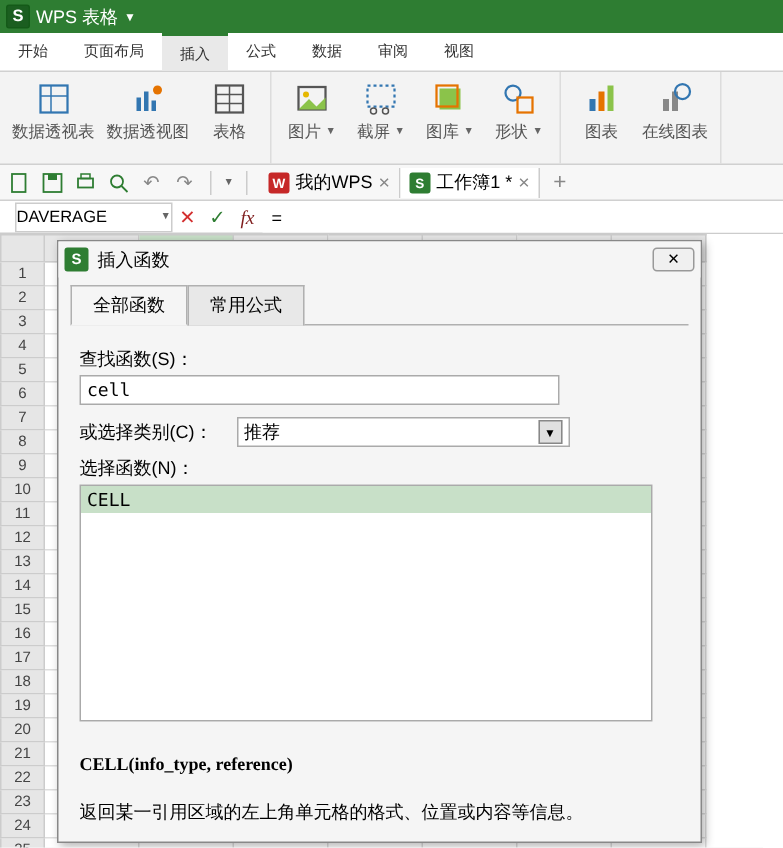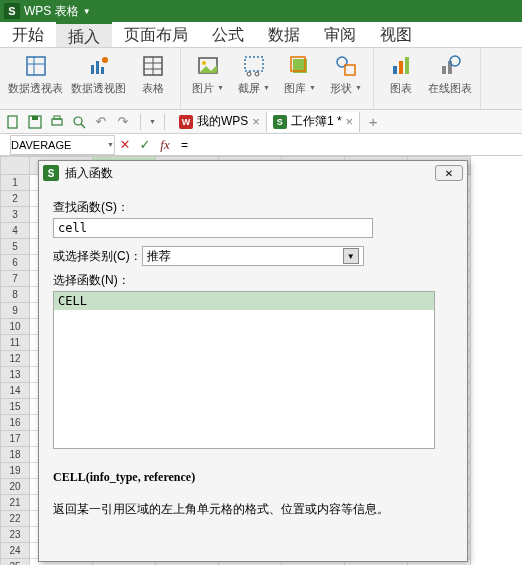--- a/index.html
+++ b/index.html
@@ -11,21 +11,21 @@
   }
 
   
   .titlebar { height: 22px; background: #2e7d32; color: #fff; display: flex; align-items:center; padding-left:4px; }
   .titlebar .s-logo { width:16px;height:16px;background:#1b5e20;border:1px solid #145a18;display:flex;align-items:center;justify-content:center;font-weight:bold;font-size:11px;color:#fff;border-radius:2px;margin-right:4px;}
   .titlebar span.t { font-size:12px; }
   .titlebar .drop { margin-left:4px; font-size: 8px; }
 
   
   .menutabs { height:26px; background:#fff; display:flex; border-bottom:1px solid #d0d0d0;}
-  .menutabs .m { padding:0 12px; line-height:26px; font-size:16px; color:#333;}
+  .menutabs .m { padding:0 12px; line-height:26px; font-size:10px; color:#333;}
   .menutabs .m.active { background:#e9e9e9; border-top:2px solid #2e7d32;}
   
   
   .ribbon { height:62px; background:#f3f3f3; display:flex; border-bottom:1px solid #d0d0d0;}
   .rgroup { display:flex; flex-direction:row; border-right:1px solid #dcdcdc; padding:2px 4px 2px 4px;}
   .rbtn { display:flex; flex-direction:column; align-items:center; justify-content:flex-start; padding:2px 4px; min-width:46px; color:#555;}
   .rbtn .ico { width:22px;height:22px; margin:3px 0 3px 0; display:flex;align-items:center;justify-content:center;}
   .rbtn .lbl { font-size:11px; line-height:12px; text-align:center; margin-top:2px; display:flex; align-items:center; gap:2px;}
   .rbtn .drop { font-size:7px; color:#666; margin-left:1px;}
   
@@ -65,21 +65,21 @@
   .dlgtitle { height:24px; display:flex; align-items:center; padding:0 4px; background:#f5f5f5;}
   .dlgtitle .s-logo { width:16px;height:16px;background:#2e7d32;display:flex;align-items:center;justify-content:center;font-weight:bold;font-size:10px;color:#fff;border-radius:2px;margin-right:6px;}
   .dlgtitle .dt { flex:1; font-size:12px;}
   .dlgtitle .xbtn { width:28px;height:16px;border:1px solid #999;border-radius:3px;display:flex;align-items:center;justify-content:center;font-size:10px;background:#f0f0f0;}
   .dlgtabs { display:flex; margin:4px 8px 0 8px; border-bottom:1px solid #b0b0b0;}
   .dlgtabs .t { padding:4px 14px; font-size:12px; border:1px solid #b0b0b0; border-bottom:none; background:#e8e8e8; position:relative; top:1px;}
   .dlgtabs .t.active { background:#f5f5f5; border-bottom:1px solid #f5f5f5;}
   .dlgbody { padding:8px 14px;}
   .lbl-row { font-size:12px; margin:6px 0 2px 0;}
   .txtinput { width:320px; height:20px; border:1px solid #aaa; background:#fff; padding:0 4px; font-size:12px; font-family:Consolas, monospace;}
-  .catsel { display:flex; align-items:center; gap:0; margin:8px 0 4px;}
+  .catsel { display:flex; align-items:center; gap:16px; margin:8px 0 4px;}
   .catsel label { font-size:12px;}
   .catsel .sel { width:222px;height:20px;border:1px solid #aaa;background:#fff;display:flex;align-items:center;padding:0 4px;font-size:12px;}
   .catsel .sel .drop { margin-left:auto;width:16px;height:16px;border:1px solid #888;background:#e0e0e0;display:flex;align-items:center;justify-content:center;font-size:8px;}
   .listbox { width:382px; height:158px; border:1px solid #aaa; background:#fff; overflow:hidden;}
   .listbox .item { padding:2px 4px; font-size:12px; font-family:Consolas, monospace;}
   .listbox .item.sel { background:#c8e0c8; }
   .sig { margin-top:21px; font-size:12px; font-weight:bold; font-family:SimSun, serif;}
   .desc { margin-top:16px; font-size:12px; font-family:SimSun, serif; line-height:16px;}
   
   svg { display:block; }
@@ -88,22 +88,22 @@
 <body>
 
 <div class="titlebar">
   <div class="s-logo">S</div>
   <span class="t">WPS 表格</span>
   <span class="drop">▼</span>
 </div>
 
 <div class="menutabs" id="menutabs">
     <div class="m">开始</div>
+    <div class="m">页面布局</div>
     <div class="m active">插入</div>
-    <div class="m">页面布局</div>
     <div class="m">公式</div>
     <div class="m">数据</div>
     <div class="m">审阅</div>
     <div class="m">视图</div>
   </div>
 
 <div class="ribbon" id="ribbon">
     <div class="rgroup">
       <div class="rbtn">
         <div class="ico">
@@ -521,20 +521,24 @@
       </div>
     </div>
 </div>
 
 <div class="dialog">
   <div class="dlgtitle">
     <div class="s-logo">S</div>
     <span class="dt">插入函数</span>
     <div class="xbtn">✕</div>
   </div>
+  <div class="dlgtabs" id="dlgtabs">
+      <div class="t active">全部函数</div>
+      <div class="t">常用公式</div>
+    </div>
   <div class="dlgbody">
     <div class="lbl-row">查找函数(S)：</div>
     <input class="txtinput" value="cell" style="">
     <div class="catsel">
       <label>或选择类别(C)：</label>
       <div class="sel">
         <span>推荐</span>
         <span class="drop">▼</span>
       </div>
     </div>

